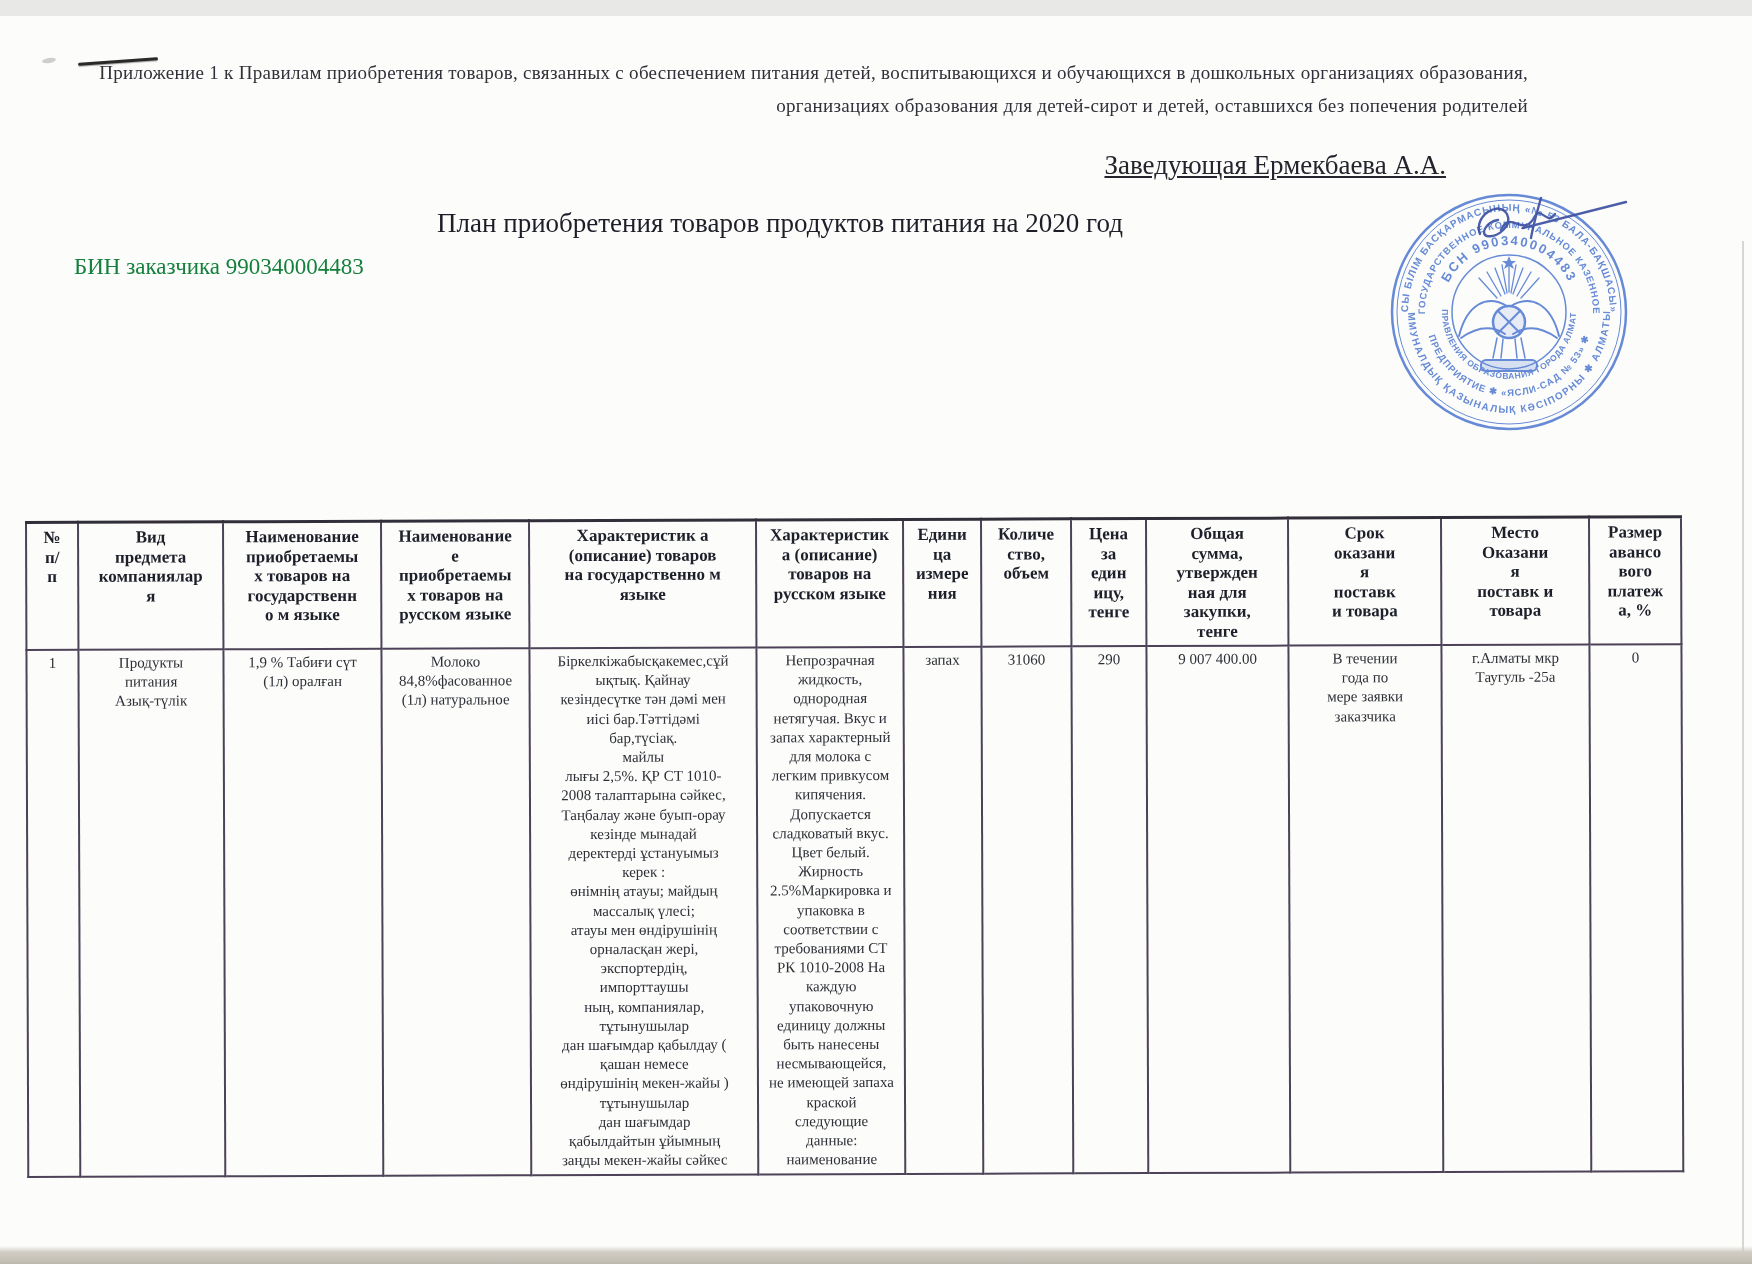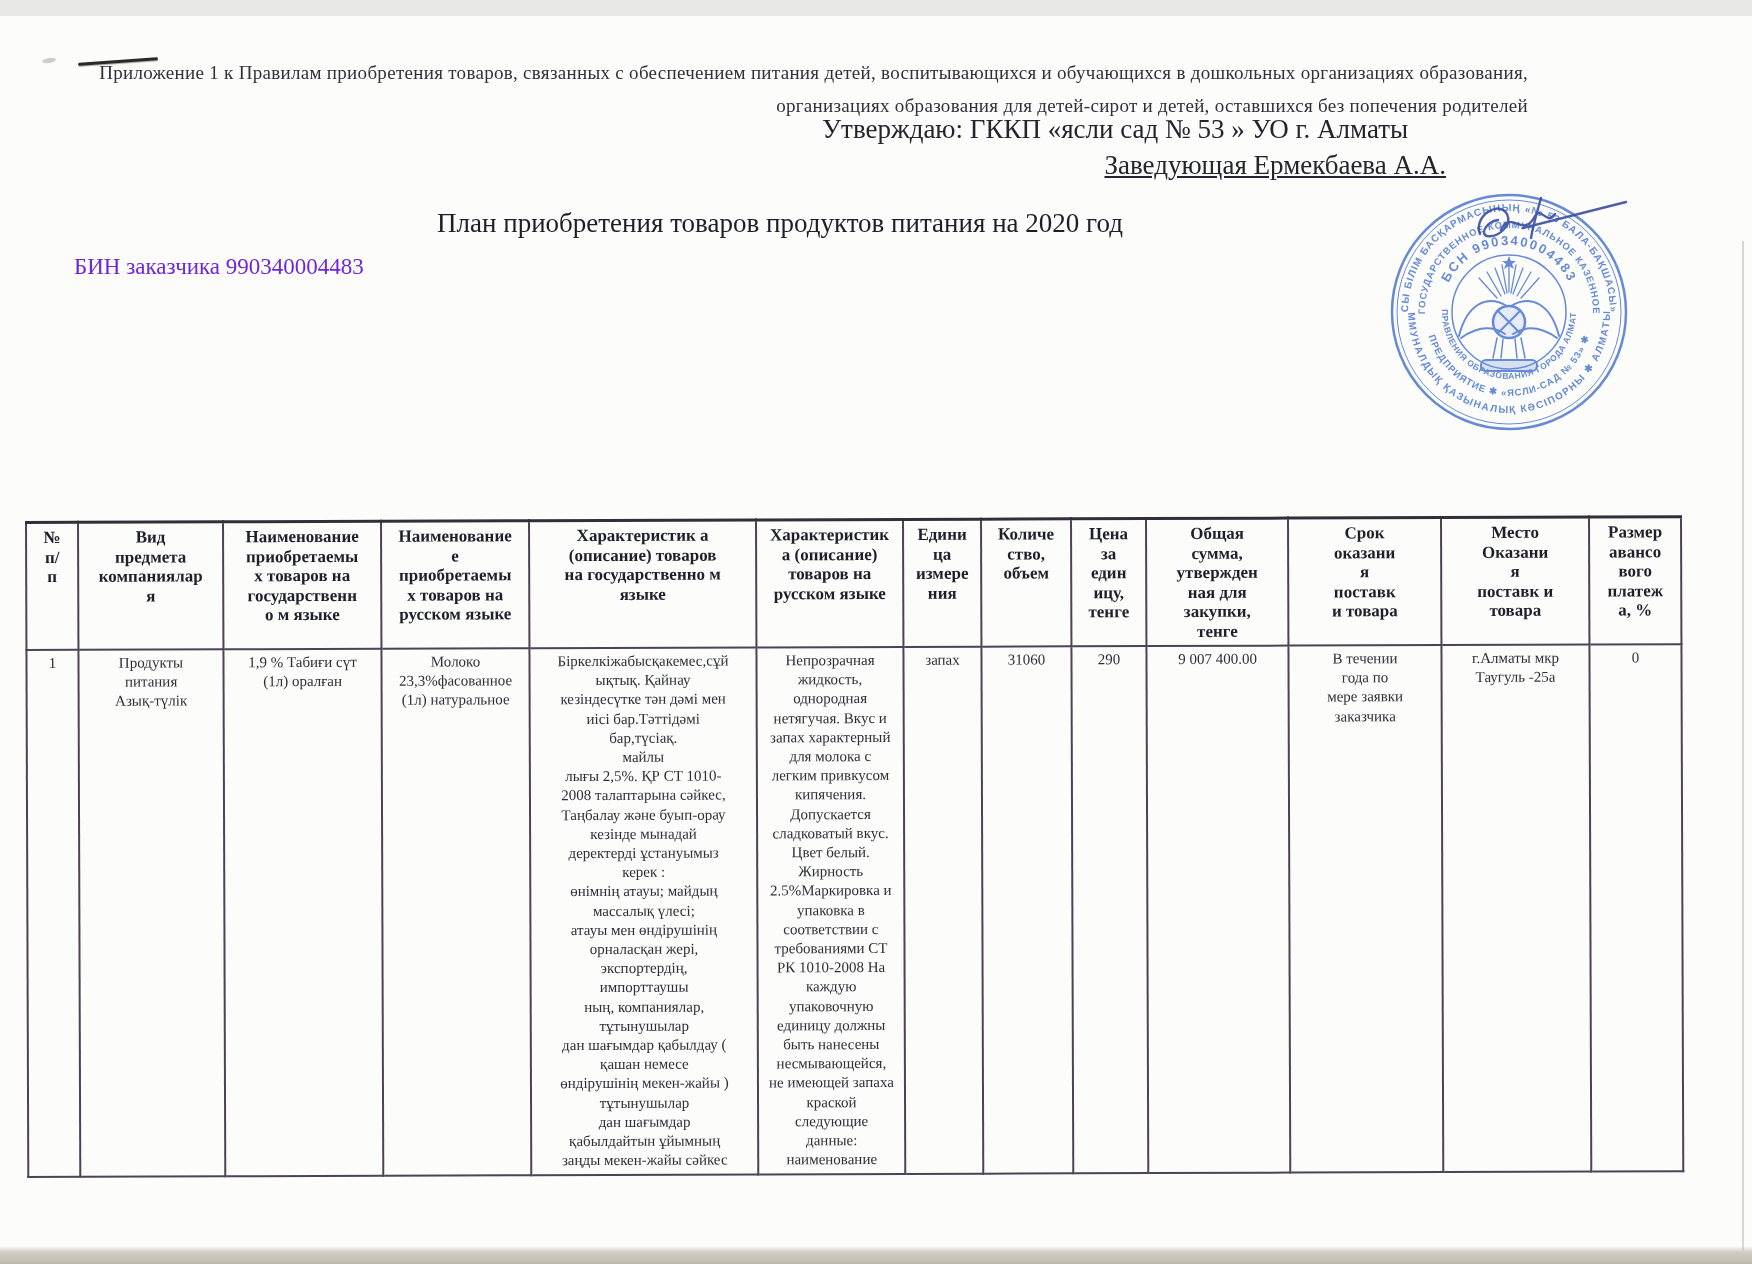--- a/index.html
+++ b/index.html
@@ -8,21 +8,21 @@
     background:#fcfcfa;overflow:hidden;
     font-family:"Liberation Serif","DejaVu Serif",serif;color:#23242e;
   }
   
   .pen-mark{position:absolute;left:78px;top:44px;width:80px;height:3px;background:#2a2a28;border-radius:2px;transform:rotate(-4deg);box-shadow:0 1px 1px rgba(60,60,60,.45);}
   .pen-smudge{position:absolute;left:42px;top:42px;width:14px;height:5px;background:rgba(120,120,118,.35);border-radius:50%;transform:rotate(-10deg);}
   .appendix{position:absolute;left:70px;top:40px;width:1458px;text-align:right;font-size:19px;line-height:33px;letter-spacing:.3px;color:#30313a;}
   .approve1{position:absolute;left:822px;top:98px;font-size:27px;color:#23242e;}
   .approve2{position:absolute;left:822px;top:134px;width:624px;text-align:right;font-size:27px;color:#23242e;text-decoration:underline;}
   .doc-title{position:absolute;left:0;top:192px;width:1560px;text-align:center;font-size:27px;font-weight:normal;color:#1d1e28;}
-  .info{position:absolute;left:74px;top:234px;font-size:23px;line-height:33px;color:#6d28d9;}
+  .info{position:absolute;left:74px;top:234px;font-size:23px;line-height:33px;color:#15803d;}
   
   .stamp{position:absolute;left:1383px;top:170px;width:252px;height:252px;opacity:.93;}
   
   .tablewrap{position:absolute;left:25px;top:505px;transform:rotate(-0.2deg);transform-origin:left top;}
   table.plan{border-collapse:collapse;table-layout:fixed;width:1655px;background:transparent;}
   table.plan th,table.plan td{border:2px solid #4c4358;vertical-align:top;white-space:pre-line;overflow:hidden;}
   table.plan{border-top:3px solid #332f3a;}
   table.plan th{font-size:17px;line-height:19.5px;font-weight:bold;color:#1d1f2a;padding:4px 2px;text-align:center;height:118px;box-sizing:border-box;}
   table.plan td{font-size:15px;line-height:19.2px;color:#2e3038;padding:3px 3px 0 3px;text-align:center;}
   tbody tr{height:527px;}
@@ -38,21 +38,20 @@
 <div class="page">
 
   <div class="pen-smudge"></div>
   <div class="pen-mark"></div>
 
   <div class="appendix">
     <div>Приложение 1 к Правилам приобретения товаров, связанных с обеспечением питания детей, воспитывающихся и обучающихся в дошкольных организациях образования,</div>
     <div>организациях образования для детей-сирот и детей, оставшихся без попечения родителей</div>
   </div>
 
-  <div class="approve1">Утверждаю: ГККП  «ясли сад № 53 » УО г. Алматы</div>
   <div class="approve2">Заведующая  Ермекбаева А.А.</div>
 
   <div class="doc-title">План приобретения товаров продуктов питания на 2020 год</div>
 
   <div class="info">
     <div>БИН заказчика 990340004483</div>
   </div>
 
   <svg class="stamp" viewBox="0 0 252 252" xmlns="http://www.w3.org/2000/svg">
     <defs>
@@ -212,21 +211,21 @@
       </thead>
       <tbody>
         <tr>
           <td><div class="clamp">1</div></td>
           <td><div class="clamp">Продукты
 питания
 Азық-түлік</div></td>
           <td><div class="clamp">1,9  % Табиғи сүт
 (1л) оралған</div></td>
           <td><div class="clamp">Молоко
-23,3%фасованное
+84,8%фасованное
 (1л) натуральное</div></td>
           <td><div class="clamp">Біркелкіжабысқакемес,сұй
 ықтық.  Қайнау
 кезіндесүтке тән дәмі мен
 иісі бар.Тәттідәмі
 бар,түсіақ.
 майлы
 лығы 2,5%.   ҚР СТ 1010-
 2008 талаптарына сәйкес,
 Таңбалау  және буып-орау

